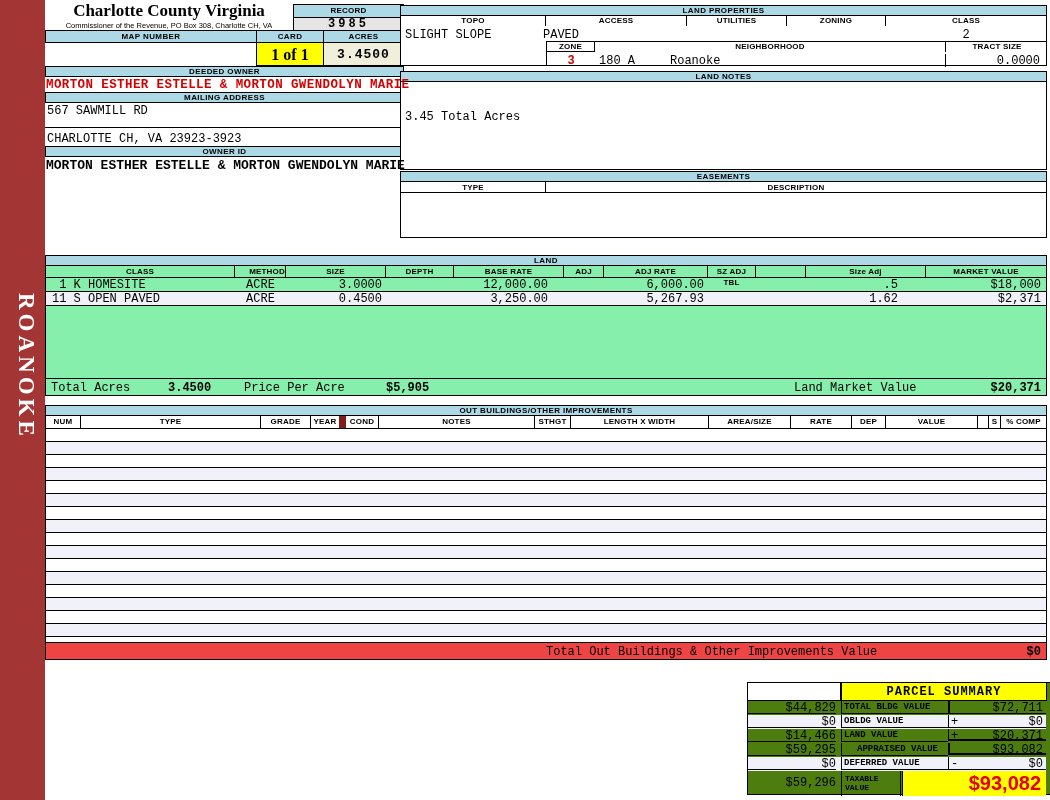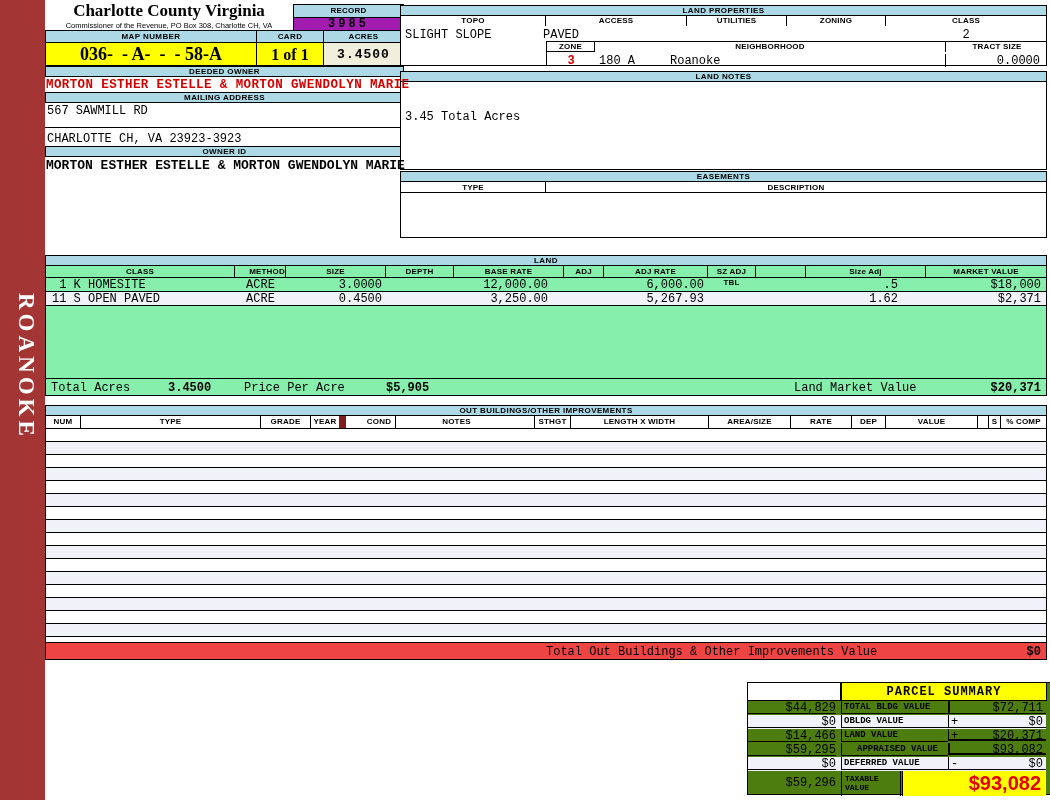--- a/index.html
+++ b/index.html
@@ -26,29 +26,27 @@
                 font:bold 23px 'Liberation Serif',serif;color:#FFFFFF;letter-spacing:4px;">ROANOKE</div>
   </div>
 
   <div class="abs" style="left:45px;top:0;width:248px;height:30px;">
     <div style="font:bold 17px 'Liberation Serif',serif;text-align:center;margin-top:1px;white-space:nowrap;">Charlotte County Virginia</div>
     <div style="font:7.5px 'Liberation Sans',sans-serif;text-align:center;white-space:nowrap;">Commissioner of the Revenue, PO Box 308, Charlotte CH, VA</div>
   </div>
 
   <div class="abs bdr" style="left:293px;top:4px;width:111px;height:26px;">
     <div class="hdr" style="background:#ADD8E6;height:12px;line-height:12px;border-bottom:1px solid #000;">RECORD</div>
-    <div style="background:#a21caf;height:14px;font:bold 12px 'Liberation Mono',monospace;
+    <div style="background:#e5e5e5;height:14px;font:bold 12px 'Liberation Mono',monospace;
                 text-align:center;line-height:13px;letter-spacing:3px;">3985</div>
   </div>
 
   <div class="abs bar" style="left:45px;top:30px;width:212px;height:13px;line-height:11px;">MAP NUMBER</div>
   <div class="abs bar" style="left:256px;top:30px;width:68px;height:13px;line-height:11px;">CARD</div>
   <div class="abs bar" style="left:323px;top:30px;width:81px;height:13px;line-height:11px;">ACRES</div>
-  <div class="abs bdr" style="left:45px;top:42px;width:212px;height:24px;background:#FFFF00;
-              font:bold 18px 'Liberation Serif',serif;text-align:center;line-height:23px;white-space:pre;">036-  - A-  -  - 58-A</div>
   <div class="abs bdr" style="left:256px;top:42px;width:68px;height:24px;background:#FFFF00;
               font:bold 16px 'Liberation Serif',serif;text-align:center;line-height:23px;">1 of 1</div>
   <div class="abs bdr" style="left:323px;top:42px;width:81px;height:24px;background:#EFEFDC;
               font:bold 13px 'Liberation Mono',monospace;text-align:center;line-height:23px;letter-spacing:1px;">3.4500</div>
 
   <div class="abs bar" style="left:45px;top:66px;width:359px;height:11px;line-height:10px;">DEEDED OWNER</div>
   <div class="abs monob redtxt" style="left:46px;top:78px;font-size:12.5px;letter-spacing:.4px;z-index:5;">MORTON ESTHER ESTELLE &amp; MORTON GWENDOLYN MARIE</div>
   <div class="abs bar" style="left:45px;top:92px;width:359px;height:11px;line-height:10px;">MAILING ADDRESS</div>
   <div class="abs mono" style="left:47px;top:104px;">567 SAWMILL RD</div>
   <div class="abs" style="left:45px;top:127px;width:359px;height:1px;background:#000;"></div>
@@ -137,21 +135,21 @@
     </div>
   </div>
 
   <div class="abs" style="left:45px;top:405px;width:1002px;height:255px;border:1px solid #000;background:#fff;">
     <div class="bar abs" style="left:-1px;top:-1px;width:1002px;height:11px;line-height:10px;">OUT BUILDINGS/OTHER IMPROVEMENTS</div>
     <div class="abs" style="left:0;top:10px;width:1000px;height:13px;border-bottom:1px solid #000;">
       <div class="abs hdr" style="left:0;width:35px;border-right:1px solid #000;height:12px;line-height:12px;">NUM</div>
       <div class="abs hdr" style="left:35px;width:180px;border-right:1px solid #000;height:12px;line-height:12px;">TYPE</div>
       <div class="abs hdr" style="left:215px;width:50px;border-right:1px solid #000;height:12px;line-height:12px;">GRADE</div>
       <div class="abs hdr" style="left:265px;width:35px;border-right:7px solid #7f1d1d;height:12px;line-height:12px;">YEAR</div>
-      <div class="abs hdr" style="left:317px;width:33px;border-right:1px solid #000;height:12px;line-height:12px;">COND</div>
+      <div class="abs hdr" style="left:300px;width:33px;border-right:1px solid #000;height:12px;line-height:12px;">COND</div>
       <div class="abs hdr" style="left:333px;width:156px;border-right:1px solid #000;height:12px;line-height:12px;">NOTES</div>
       <div class="abs hdr" style="left:489px;width:36px;border-right:1px solid #000;height:12px;line-height:12px;">STHGT</div>
       <div class="abs hdr" style="left:525px;width:138px;border-right:1px solid #000;height:12px;line-height:12px;">LENGTH X WIDTH</div>
       <div class="abs hdr" style="left:663px;width:82px;border-right:1px solid #000;height:12px;line-height:12px;">AREA/SIZE</div>
       <div class="abs hdr" style="left:745px;width:61px;border-right:1px solid #000;height:12px;line-height:12px;">RATE</div>
       <div class="abs hdr" style="left:806px;width:34px;border-right:1px solid #000;height:12px;line-height:12px;">DEP</div>
       <div class="abs hdr" style="left:840px;width:92px;border-right:1px solid #000;height:12px;line-height:12px;">VALUE</div>
       <div class="abs hdr" style="left:932px;width:11px;border-right:1px solid #000;height:12px;line-height:12px;"></div>
       <div class="abs hdr" style="left:943px;width:12px;border-right:1px solid #000;height:12px;line-height:12px;">S</div>
       <div class="abs hdr" style="left:955px;width:45px;height:12px;line-height:12px;">% COMP</div>

